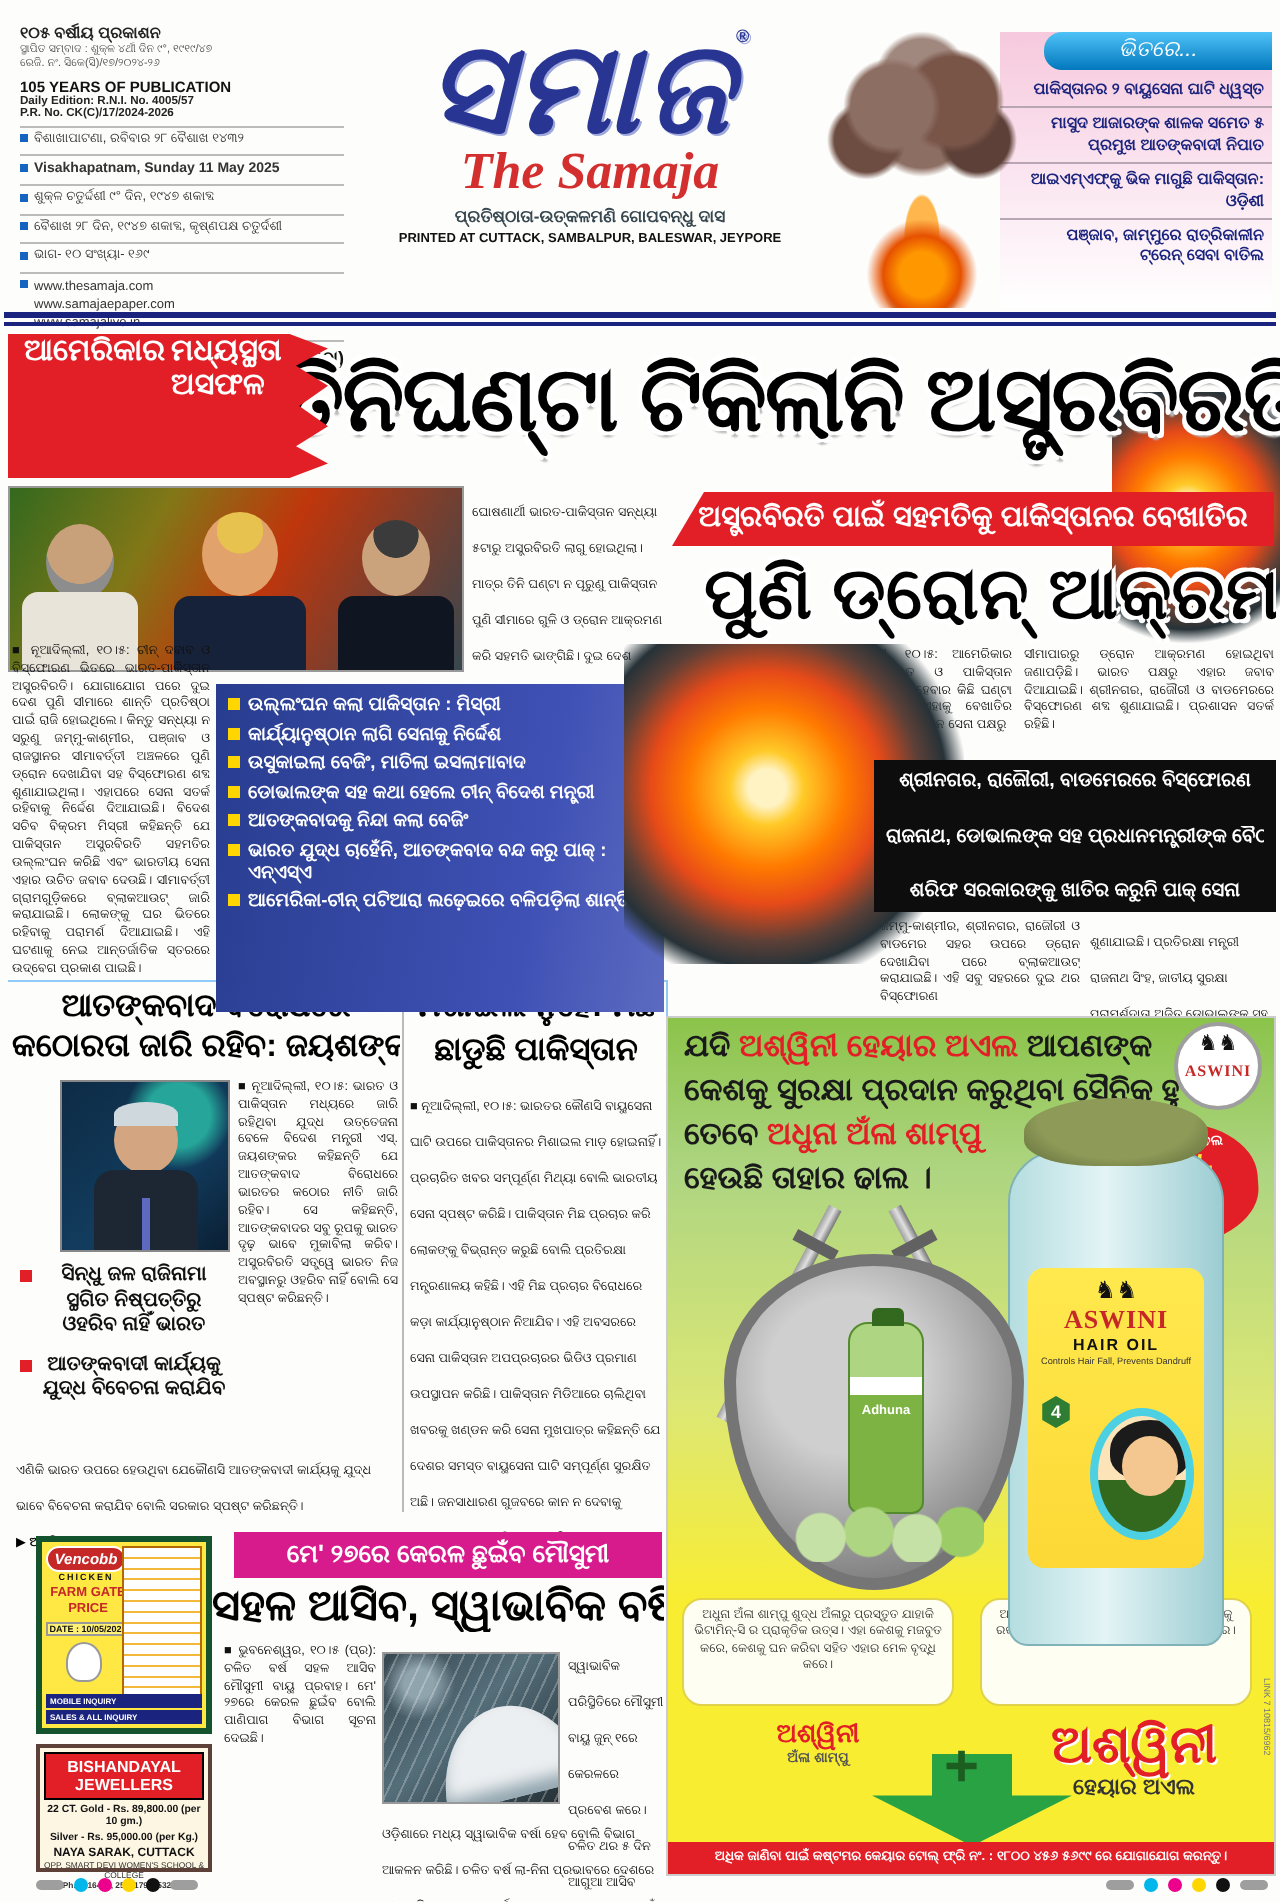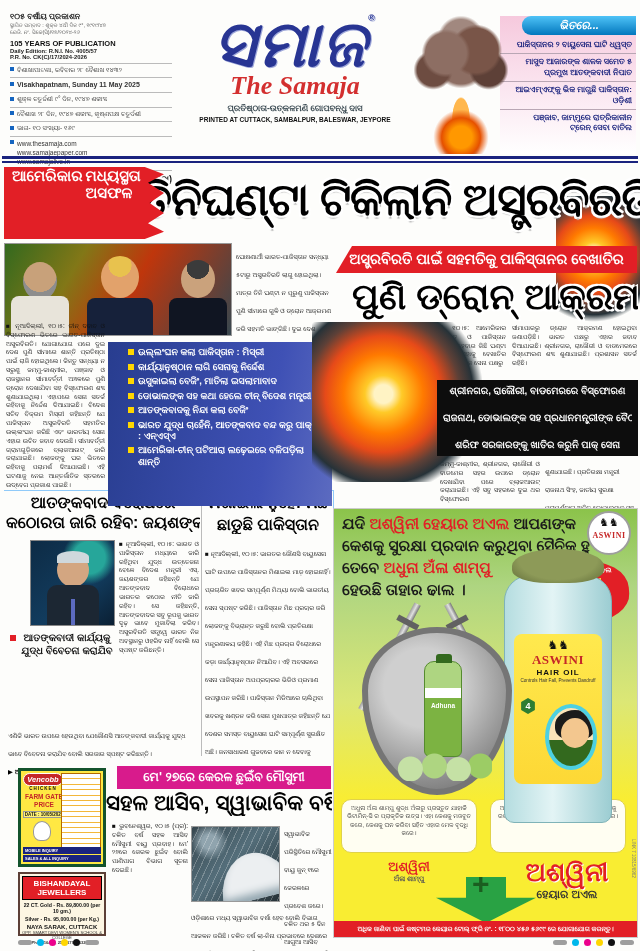--- a/index.html
+++ b/index.html
@@ -32,21 +32,21 @@
       radial-gradient(ellipse 14px 34px at 50% 75%, #ffb74d 0 60%, rgba(0,0,0,0) 65%),
       radial-gradient(circle at 38% 28%, #8d6e63 0 16%, rgba(0,0,0,0) 19%),
       radial-gradient(circle at 62% 26%, #795548 0 17%, rgba(0,0,0,0) 20%),
       radial-gradient(circle at 50% 18%, #a1887f 0 15%, rgba(0,0,0,0) 18%),
       radial-gradient(circle at 28% 40%, #6d4c41 0 13%, rgba(0,0,0,0) 16%),
       radial-gradient(circle at 72% 40%, #5d4037 0 13%, rgba(0,0,0,0) 16%),
       radial-gradient(circle at 50% 34%, #8d6e63 0 20%, rgba(0,0,0,0) 24%),
       radial-gradient(circle at 50% 92%, #4e342e 0 10%, rgba(0,0,0,0) 14%);
   }
   .inside-box { position:absolute; left:500px; top:16px; width:136px; height:138px; background:linear-gradient(180deg,#f6c9dd 0%,#fbe7f1 55%,#ffffff 100%); z-index:2; }
-  .inside-head { margin:0 0 2px 22px; height:19px; border-radius:9px 0 0 9px; background:linear-gradient(180deg,#4fc3f7,#0277bd); color:#fff; font-weight:bold; font-style:italic; font-size:11px; text-align:center; line-height:19px; }
+  .inside-head { margin:0 0 2px 22px; height:19px; border-radius:9px 0 0 9px; background:linear-gradient(180deg,#4fc3f7,#0277bd); color:#fff; font-weight:normal; font-style:italic; font-size:11px; text-align:center; line-height:19px; }
   .inside-item { font-size:8px; font-weight:bold; color:#1a237e; text-align:right; padding:3px 4px 3px 14px; border-bottom:1px solid #b9a6b4; line-height:1.3; }
   .inside-item:last-child { border-bottom:none; }
 
   .rule-double { position:absolute; left:2px; top:156px; width:636px; height:7px; border-top:3px solid #1a237e; border-bottom:2px solid #1a237e; }
 
   
   .kicker { position:absolute; left:4px; top:167px; width:160px; height:72px; background:#e21f26; color:#fff; z-index:2;
     clip-path:polygon(0 0,88% 0,100% 10%,90% 22%,100% 36%,91% 50%,100% 64%,90% 78%,100% 90%,88% 100%,0 100%);
     display:flex; flex-direction:row; justify-content:center; padding-left:8px; gap:3px; }
   .kicker div { font-size:15px; font-weight:bold; line-height:1.15; }
@@ -58,21 +58,21 @@
     background:linear-gradient(120deg,#33691e 0%,#827717 30%,#bf360c 55%,#37474f 100%); }
   .head-sil { position:absolute; border-radius:50%; }
   .body-sil { position:absolute; background:#1b1b1b; border-radius:8px 8px 0 0; }
 
   .small-body { font-size:6.4px; line-height:1.38; color:#111; text-align:justify; overflow:hidden; }
   .colA { position:absolute; left:6px; top:322px; width:99px; height:184px; }
   .colB { position:absolute; left:236px; top:245px; width:96px; height:95px; }
   .more { color:#000; font-weight:bold; font-size:6.4px; white-space:nowrap; }
   .more .tri { color:#e21f26; }
 
-  .blue-box { position:absolute; left:108px; top:342px; width:224px; height:164px; background:linear-gradient(100deg,#283d8f 0%,#3f51b5 70%,#5c6bc0 100%); padding:5px 20px; z-index:1; }
+  .blue-box { position:absolute; left:108px; top:342px; width:224px; height:164px; background:linear-gradient(100deg,#283d8f 0%,#3f51b5 70%,#5c6bc0 100%); padding:5px 6px; z-index:1; }
   .bb-item { display:flex; gap:4px; color:#fff; font-weight:bold; font-size:9.3px; line-height:1.22; margin-bottom:3.2px; }
   .bb-sq { flex:none; width:6px; height:6px; background:#ffd600; margin-top:2px; }
 
   .fireball { position:absolute;
     background:
       radial-gradient(circle at 42% 45%, #fff3c4 0 7%, #ffca28 14%, #ff7a00 30%, #e64a19 44%, #5d4037 58%, #263238 68%, rgba(0,0,0,0) 76%),
       radial-gradient(circle at 70% 25%, #6d4c41 0 10%, rgba(0,0,0,0) 16%),
       radial-gradient(circle at 22% 70%, #4e342e 0 9%, rgba(0,0,0,0) 14%);
   }
   .fb-top { left:556px; top:196px; width:90px; height:130px; z-index:0; }
@@ -353,20 +353,24 @@
   <div class="jsk-photo">
     <div style="position:absolute;left:26px;top:12px;width:32px;height:34px;border-radius:50%;background:#d3a681;"></div>
     <div style="position:absolute;left:26px;top:10px;width:32px;height:12px;border-radius:50% 50% 0 0;background:#cfd8dc;"></div>
     <div style="position:absolute;left:16px;top:44px;width:52px;height:42px;border-radius:10px 10px 0 0;background:#1c2733;"></div>
     <div style="position:absolute;left:40px;top:58px;width:4px;height:28px;background:#5c6bc0;"></div>
   </div>
   <div class="small-body jsk-body1">■ ନୂଆଦିଲ୍ଲୀ, ୧୦।୫: ଭାରତ ଓ ପାକିସ୍ତାନ ମଧ୍ୟରେ ଜାରି ରହିଥିବା ଯୁଦ୍ଧ ଉତ୍ତେଜନା ବେଳେ ବିଦେଶ ମନ୍ତ୍ରୀ ଏସ୍. ଜୟଶଙ୍କର କହିଛନ୍ତି ଯେ ଆତଙ୍କବାଦ ବିରୋଧରେ ଭାରତର କଠୋର ନୀତି ଜାରି ରହିବ। ସେ କହିଛନ୍ତି, ଆତଙ୍କବାଦର ସବୁ ରୂପକୁ ଭାରତ ଦୃଢ଼ ଭାବେ ମୁକାବିଲା କରିବ। ଅସ୍ତ୍ରବିରତି ସତ୍ତ୍ୱେ ଭାରତ ନିଜ ଅବସ୍ଥାନରୁ ଓହରିବ ନାହିଁ ବୋଲି ସେ ସ୍ପଷ୍ଟ କରିଛନ୍ତି।</div>
   <div class="jsk-points">
     <div>
 
+        <div class="jsk-point">
+          <span class="jsk-sq"></span>
+          <span>ସିନ୍ଧୁ ଜଳ ରାଜିନାମା ସ୍ଥଗିତ ନିଷ୍ପତ୍ତିରୁ ଓହରିବ ନାହିଁ ଭାରତ</span>
+        </div>
 
         <div class="jsk-point">
           <span class="jsk-sq"></span>
           <span>ଆତଙ୍କବାଦୀ କାର୍ଯ୍ୟକୁ ଯୁଦ୍ଧ ବିବେଚନା କରାଯିବ</span>
         </div>
       </div>
   </div>
   <div class="jsk-body2">
     <span class="small-body">ଏଣିକି ଭାରତ ଉପରେ ହେଉଥିବା ଯେକୌଣସି ଆତଙ୍କବାଦୀ କାର୍ଯ୍ୟକୁ ଯୁଦ୍ଧ ଭାବେ ବିବେଚନା କରାଯିବ ବୋଲି ସରକାର ସ୍ପଷ୍ଟ କରିଛନ୍ତି।</span>
     <span class="more"><span class="tri"></span> <span>▶ ଅବଶିଷ୍ଟାଂଶ ପୃଷ୍ଠା ୮</span></span>

